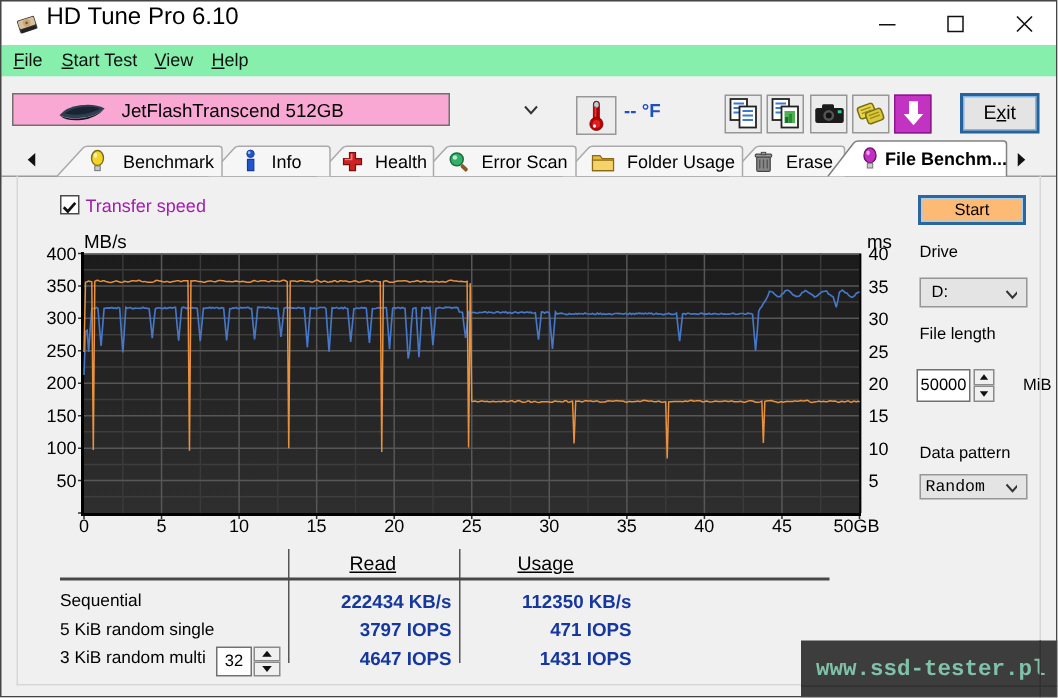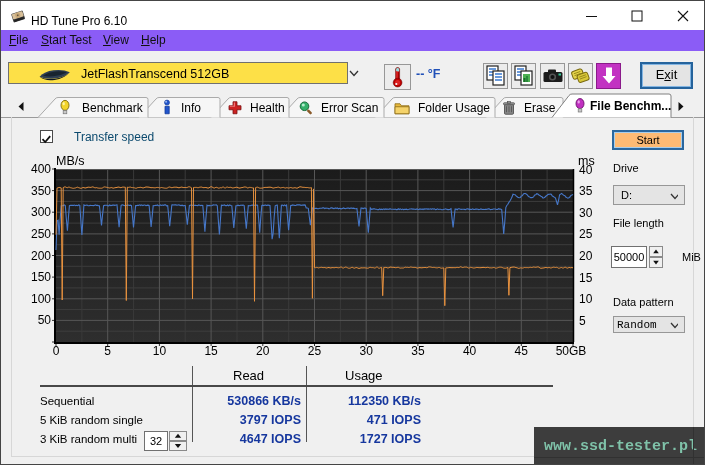--- a/index.html
+++ b/index.html
@@ -1,44 +1,44 @@
 <!DOCTYPE html>
 <html><head>
 <meta charset="utf-8">
 <style>
 html,body{margin:0;padding:0;}
 body{width:705px;height:465px;position:relative;overflow:hidden;
   font-family:"Liberation Sans",sans-serif;background:#f0f0f0;}
 .abs{position:absolute;}
 #frame{position:absolute;inset:0;border:1px solid #454545;box-sizing:border-box;pointer-events:none;z-index:50;}
 #titlebar{position:absolute;left:1px;top:1px;width:703px;height:29px;background:#ffffff;}
-#title{position:absolute;left:30px;top:13px;font-size:12px;color:#000;}
+#title{position:absolute;left:30px;top:2px;font-size:16px;color:#000;}
 .winbtn{position:absolute;top:1px;width:46px;height:29px;}
-#menubar{position:absolute;left:1px;top:30px;width:703px;height:21px;background:#8b5cf6;font-size:12px;color:#111;}
+#menubar{position:absolute;left:1px;top:30px;width:703px;height:21px;background:#86efac;font-size:12px;color:#111;}
 .mi{position:absolute;top:3px;}
 #toolbar{position:absolute;left:1px;top:51px;width:703px;height:41px;background:#f0f0f0;}
-#combo{position:absolute;left:8px;top:62px;width:340px;height:22px;background:#fde047;border:1px solid #707070;box-sizing:border-box;}
+#combo{position:absolute;left:8px;top:62px;width:292px;height:22px;background:#f9a8d4;border:1px solid #707070;box-sizing:border-box;}
 #combo .t{position:absolute;left:72px;top:4px;font-size:12.5px;color:#000;}
 .tbtn{position:absolute;background:#ececec;border:1px solid #979797;box-sizing:border-box;}
 #degf{position:absolute;left:416px;top:67px;font-size:12.5px;font-weight:bold;color:#2050b8;}
 #exitbtn{position:absolute;left:640px;top:62px;width:53px;height:27px;background:#e4e4e4;border:2px solid #25639c;box-shadow:inset 0 0 0 1px #83b5e2;box-sizing:border-box;text-align:center;font-size:13px;color:#000;line-height:22px;}
 #chart{position:absolute;left:30px;top:150px;}
 #ckbox{position:absolute;left:40px;top:130px;width:13px;height:13px;background:#fff;border:1px solid #4a4a4a;box-sizing:border-box;}
-#cklabel{position:absolute;left:57px;top:130px;font-size:12px;color:#0c4a6e;margin-left:17px;}
+#cklabel{position:absolute;left:57px;top:130px;font-size:12px;color:#a21caf;}
 .rlabel{position:absolute;left:613px;font-size:11px;color:#000;}
 .combo2{position:absolute;left:613px;background:#e4e4e4;border:1px solid #979797;box-sizing:border-box;font-size:11px;color:#000;}
 .chev{position:absolute;right:6px;top:7px;width:8px;height:8px;}
 #startbtn{position:absolute;left:612px;top:130px;width:72px;height:20px;background:#fdba74;border:2px solid #2a679f;box-shadow:inset 0 0 0 1px #a6cdec;box-sizing:border-box;text-align:center;font-size:11px;line-height:16px;color:#000;}
 #flen{position:absolute;left:611px;top:246px;width:36px;height:22px;background:#fff;border:1px solid #707070;box-sizing:border-box;font-size:11px;text-align:center;line-height:20px;}
 .spin{position:absolute;background:#f0f0f0;border:1px solid #8a8a8a;box-sizing:border-box;}
 
 .vline{position:absolute;width:1px;background:#555;}
 .hline{position:absolute;height:2px;background:#484848;}
 .tlabel{position:absolute;left:40px;font-size:11.5px;color:#000;}
-.thead{position:absolute;font-size:13px;color:#000;}
+.thead{position:absolute;font-size:13px;color:#000;text-decoration:underline;}
 .tval{position:absolute;font-size:12.5px;font-weight:bold;color:#16379e;text-align:right;}
 #wm{position:absolute;left:534px;top:427px;width:171px;height:38px;background:#3d3d3d;z-index:40;}
 #wm .t{position:absolute;left:10px;top:11px;font-family:"Liberation Mono",monospace;font-size:15px;font-weight:bold;color:#7fc2a9;white-space:nowrap;}
 .etch{position:absolute;background:#d7d7d7;}
 </style>
 </head>
 <body>
 <div id="frame"></div>
 <div id="titlebar">
  <svg class="abs" style="left:9px;top:7px" width="17" height="16" viewBox="0 0 17 16">
@@ -269,26 +269,26 @@
   </div>
 
 <div class="vline" style="left:192px;top:366px;height:76px"></div>
 <div class="vline" style="left:306px;top:366px;height:76px"></div>
 <div class="hline" style="left:40px;top:385px;width:513px"></div>
 <div class="thead" style="left:233px;top:368px">Read</div>
 <div class="thead" style="left:345px;top:368px">Usage</div>
 <div class="tlabel" style="top:395px">Sequential</div>
 <div class="tlabel" style="top:414px">5 KiB random single</div>
 <div class="tlabel" style="top:433px">3 KiB random multi</div>
-<div class="tval" style="left:200px;top:394px;width:101px">530866 KB/s</div>
+<div class="tval" style="left:200px;top:394px;width:101px">222434 KB/s</div>
 <div class="tval" style="left:320px;top:394px;width:101px">112350 KB/s</div>
 <div class="tval" style="left:200px;top:413px;width:101px">3797 IOPS</div>
 <div class="tval" style="left:320px;top:413px;width:101px">471 IOPS</div>
 <div class="tval" style="left:200px;top:432px;width:101px">4647 IOPS</div>
-<div class="tval" style="left:320px;top:432px;width:101px">1727 IOPS</div>
+<div class="tval" style="left:320px;top:432px;width:101px">1431 IOPS</div>
 <div class="abs" style="left:144px;top:431px;width:24px;height:20px;background:#fff;border:1px solid #707070;box-sizing:border-box;font-size:11px;text-align:center;line-height:18px">32</div>
 <div class="spin" style="left:169px;top:431px;width:18px;height:10px">
     <svg width="16" height="8" style="display:block">
       <path d="M8 1.8 L4.8 5.8 L11.2 5.8 Z" fill="#111"></path>
     </svg>
   </div>
 <div class="spin" style="left:169px;top:441px;width:18px;height:10px">
     <svg width="16" height="8" style="display:block">
       <path d="M4.8 2 L11.2 2 L8 6 Z" fill="#111"></path>
     </svg>

